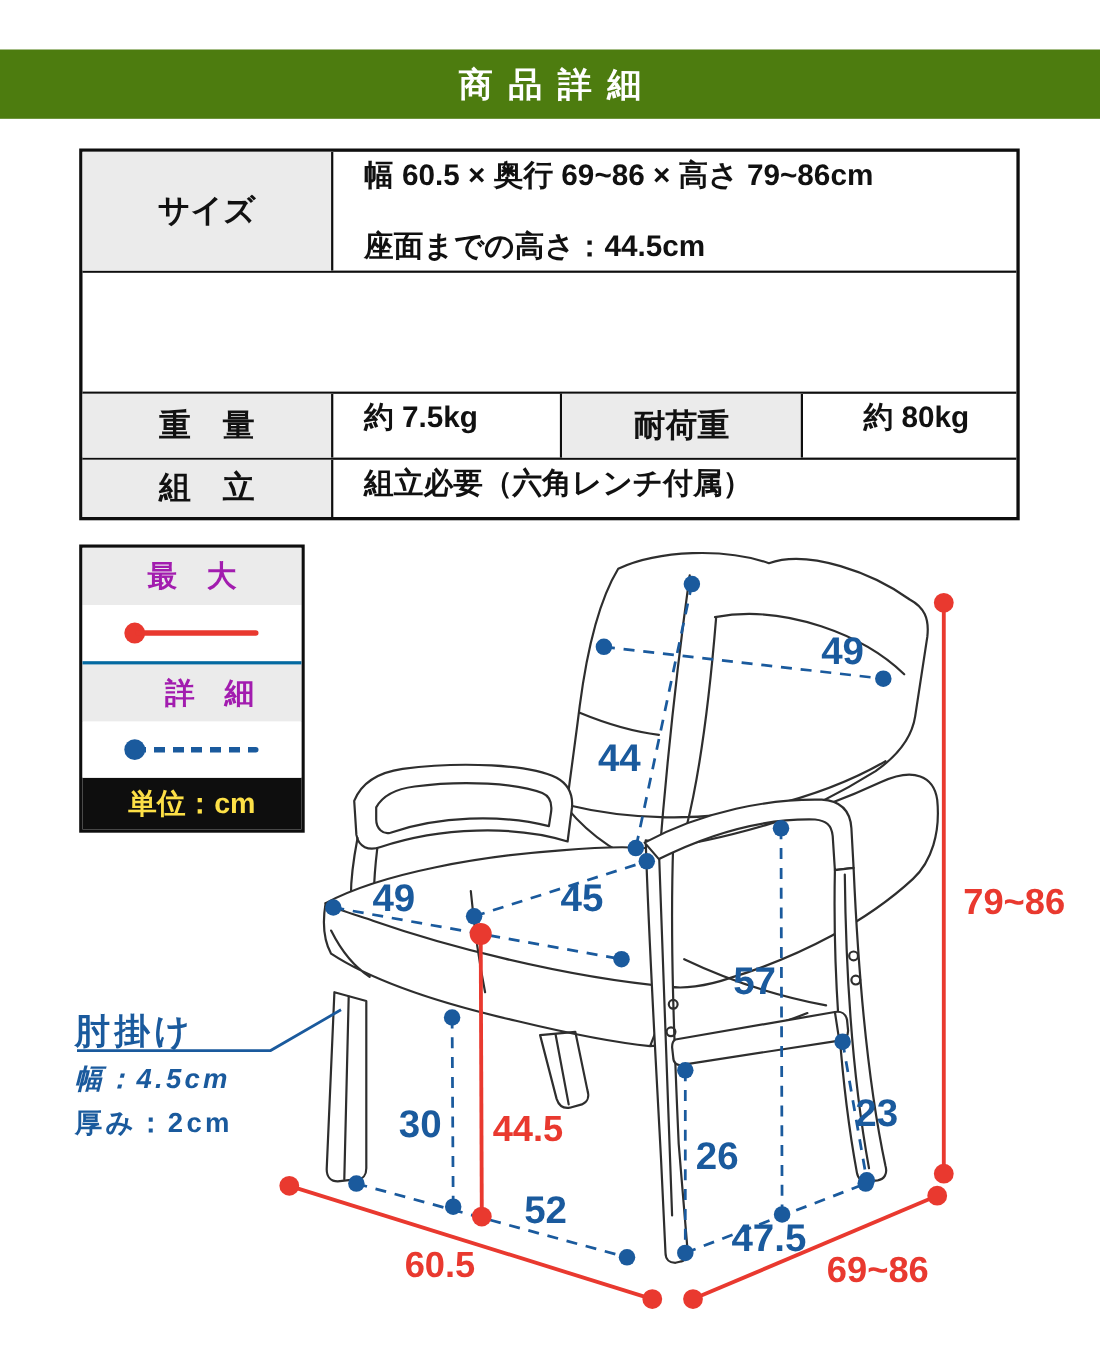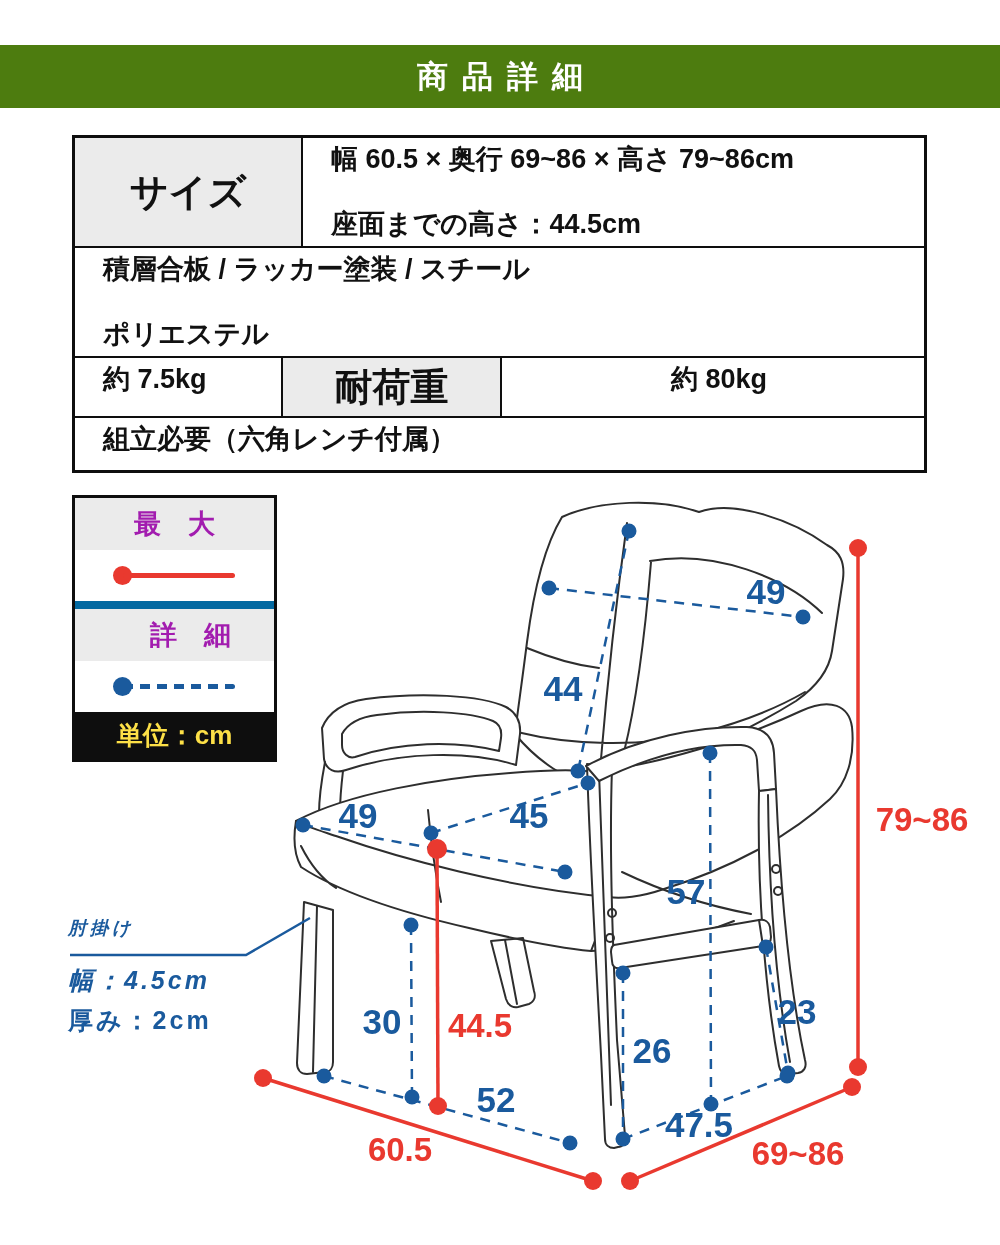--- a/index.html
+++ b/index.html
@@ -18,52 +18,52 @@
   }
   
   .spec-table{
     position:absolute;left:72px;top:135px;width:849px;border:3px solid #0e0e0e;background:#fff;
   }
   .t-row{display:flex;border-top:2px solid #0e0e0e;}
   .t-row:first-child{border-top:none;}
   .t-cell{display:flex;flex-direction:column;justify-content:center;}
   .t-label{
     width:226px;flex:none;background:#ebebeb;align-items:center;border-right:2px solid #0e0e0e;
-    font-size:38px;font-weight:bold;color:#111;justify-content:center;text-align:center;
+    font-size:29px;font-weight:bold;color:#111;justify-content:center;text-align:center;
   }
   .t-value{flex:1;padding-left:28px;font-size:27px;font-weight:bold;color:#111;line-height:1.58;justify-content:space-between;}
   .r-tall{height:108px;}
   .r-mid{height:58px;}
   .r-short{height:52px;}
   .t-value-fixed{width:178px;flex:none;border-right:2px solid #0e0e0e;}
   .t-label2{width:217px;}
   .t-value-center{padding-left:12px;align-items:center;}
   
   .legend{
     position:absolute;left:72px;top:495px;width:199px;border:3px solid #0e0e0e;background:#fff;
   }
   .lg-strip{
     height:52px;background:#ebebeb;display:flex;align-items:center;justify-content:center;
     font-size:27px;font-weight:bold;color:#a21caf;
   }
-  .lg-strip.second{border-top:8px solid #0369a1;padding-left:32px;}
+  .lg-strip.second{border-top:3px solid #0369a1;padding-left:32px;}
   .lg-line-row{height:51px;position:relative;background:#fff;}
   .lg-dot{position:absolute;width:19px;height:19px;border-radius:50%;left:38px;top:16px;}
   .lg-dot.red{background:#e9392f;}
   .lg-dot.blue{background:#1a5a9d;}
   .lg-sample{position:absolute;left:48px;top:23px;width:112px;height:5px;border-radius:3px;}
   .lg-sample.solid{background:#e9392f;}
   .lg-sample.dashed{background:repeating-linear-gradient(90deg,#1a5a9d 0 10px,transparent 10px 17px);}
   .lg-footer{
     height:47px;background:#0e0e0e;color:#fde047;display:flex;align-items:center;justify-content:center;
     font-size:26px;font-weight:bold;
   }
   
   .callout{position:absolute;color:#1a5a9d;font-weight:bold;}
-  #co-title{left:68px;top:916px;font-size:18px;letter-spacing:4px;font-style:italic;}
+  #co-title{left:68px;top:916px;font-size:32px;letter-spacing:4px;}
   #co-line1{left:68px;top:964px;font-size:25px;letter-spacing:3px;font-style:italic;}
   #co-line2{left:68px;top:1004px;font-size:25px;letter-spacing:3px;}
   
   #diagram-svg{position:absolute;left:0;top:0;}
   .chair{stroke:#2e2e2e;stroke-width:2;fill:#ffffff;stroke-linejoin:round;stroke-linecap:round;}
   .chair-line{stroke:#2e2e2e;stroke-width:2;fill:none;stroke-linejoin:round;stroke-linecap:round;}
   .dim-blue{stroke:#1a5a9d;stroke-width:2.5;fill:none;stroke-dasharray:10 8;}
   .dim-red{stroke:#e9392f;stroke-width:3.5;fill:none;}
   .dot-blue{fill:#1a5a9d;}
   .dot-red{fill:#e9392f;}
@@ -80,35 +80,33 @@
 
 <div class="spec-table">
   <div class="t-row r-tall">
     <div class="t-cell t-label">サイズ</div>
     <div class="t-cell t-value">
       <div>幅 60.5 × 奥行 69~86 × 高さ 79~86cm</div>
       <div>座面までの高さ：44.5cm</div>
     </div>
   </div>
   <div class="t-row r-tall">
-    <div class="t-cell t-value">
-      <div>積層合板 / ラッカー塗装 / スチール</div>
-      <div>ポリエステル</div>
-    </div>
   </div>
   <div class="t-row r-mid">
+    <div class="t-cell t-label">重　量</div>
     <div class="t-cell t-value t-value-fixed">
       <div>約 7.5kg</div>
     </div>
     <div class="t-cell t-label t-label2">耐荷重</div>
     <div class="t-cell t-value t-value-center">
       <div>約 80kg</div>
     </div>
   </div>
   <div class="t-row r-short">
+    <div class="t-cell t-label">組　立</div>
     <div class="t-cell t-value">
       <div>組立必要（六角レンチ付属）</div>
     </div>
   </div>
 </div>
 
 <div class="legend">
   <div class="lg-strip">最　大</div>
   <div class="lg-line-row">
     <span class="lg-dot red"></span>

